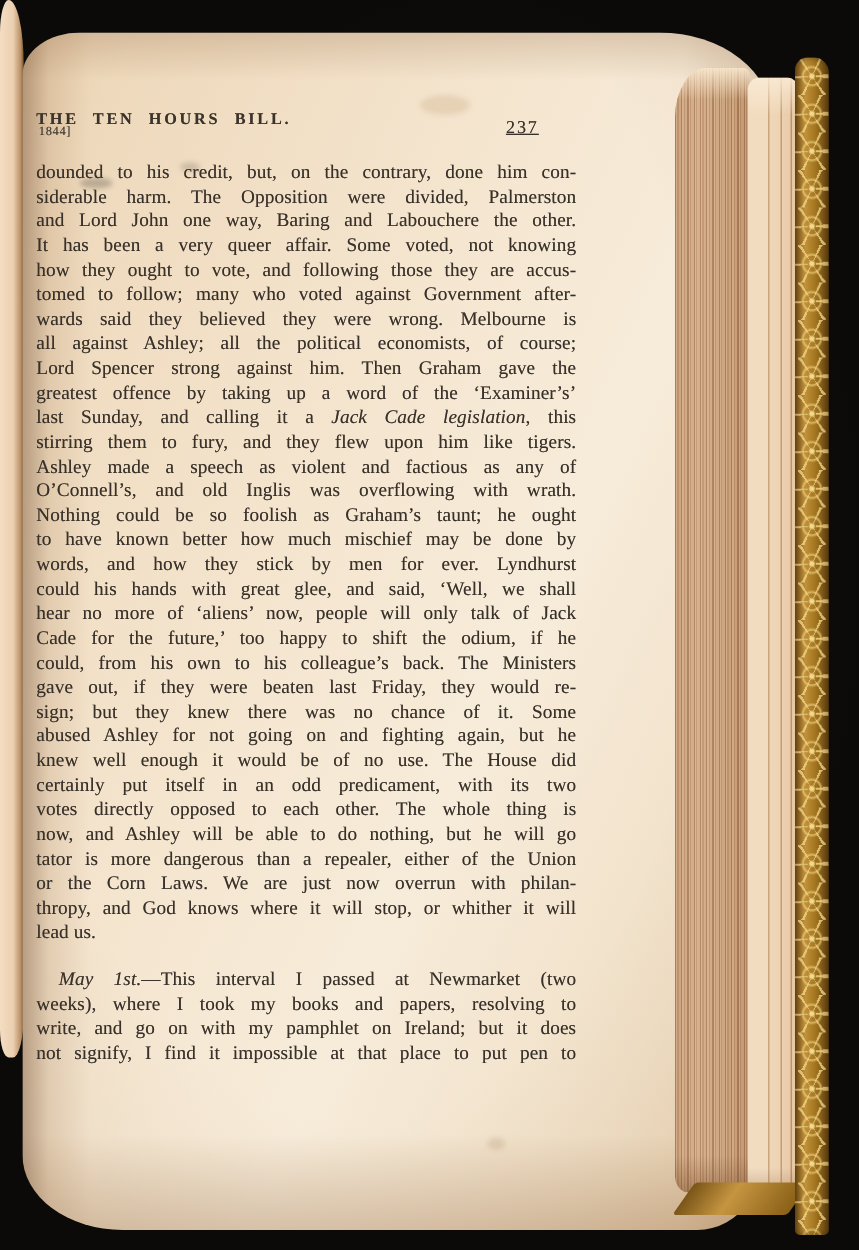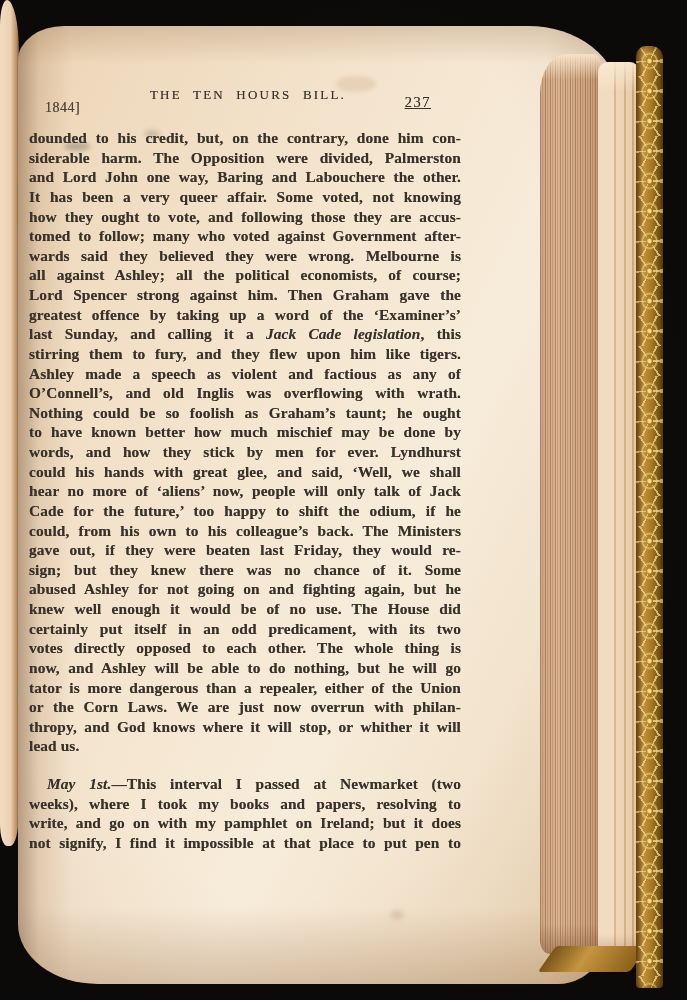--- a/index.html
+++ b/index.html
@@ -62,24 +62,24 @@
     transform:skewX(-35deg);transform-origin:top left;
     background:linear-gradient(90deg,#7a5518,#c59540 40%,#8a6018);
     border-radius:3px;
   }
   .text-layer{
     position:absolute;left:11px;top:60px;width:438px;
     color:#38312a;
     text-shadow:0 0 .4px rgba(56,49,42,.55);
   }
   .hdr{position:absolute;top:0;left:0;right:0;height:34px;}
-  .hdr-year{position:absolute;left:16px;top:14px;font-size:14px;color:#4a4138;letter-spacing:.5px;}
-  .hdr-title{position:absolute;left:0;right:0;top:1px;text-align:center;font-size:13px;letter-spacing:2.2px;word-spacing:6px;color:#3a332b;}
+  .hdr-year{position:absolute;left:2px;top:14px;font-size:10px;color:#4a4138;letter-spacing:.5px;}
+  .hdr-title{position:absolute;left:0;right:0;top:1px;text-align:left;font-size:13px;letter-spacing:2.2px;word-spacing:6px;color:#3a332b;font-weight:bold;}
   .hdr-number{position:absolute;right:36px;top:8px;font-size:14.5px;letter-spacing:1.5px;text-decoration:underline;}
-  .lines{position:absolute;top:42px;left:0;width:432px;font-weight:bold;}
+  .lines{position:absolute;top:42px;left:0;width:432px;}
   .ln{
     font-size:15.4px;line-height:19.62px;
     text-align:justify;text-align-last:justify;
     letter-spacing:.1px;white-space:normal;
   }
   .ln.noj{text-align-last:left;}
   .ln em{font-style:italic;}
   .para2{margin-top:18px;}
   .para2 .first{text-indent:18px;}
   .smudge{position:absolute;border-radius:50%;filter:blur(2px);}

